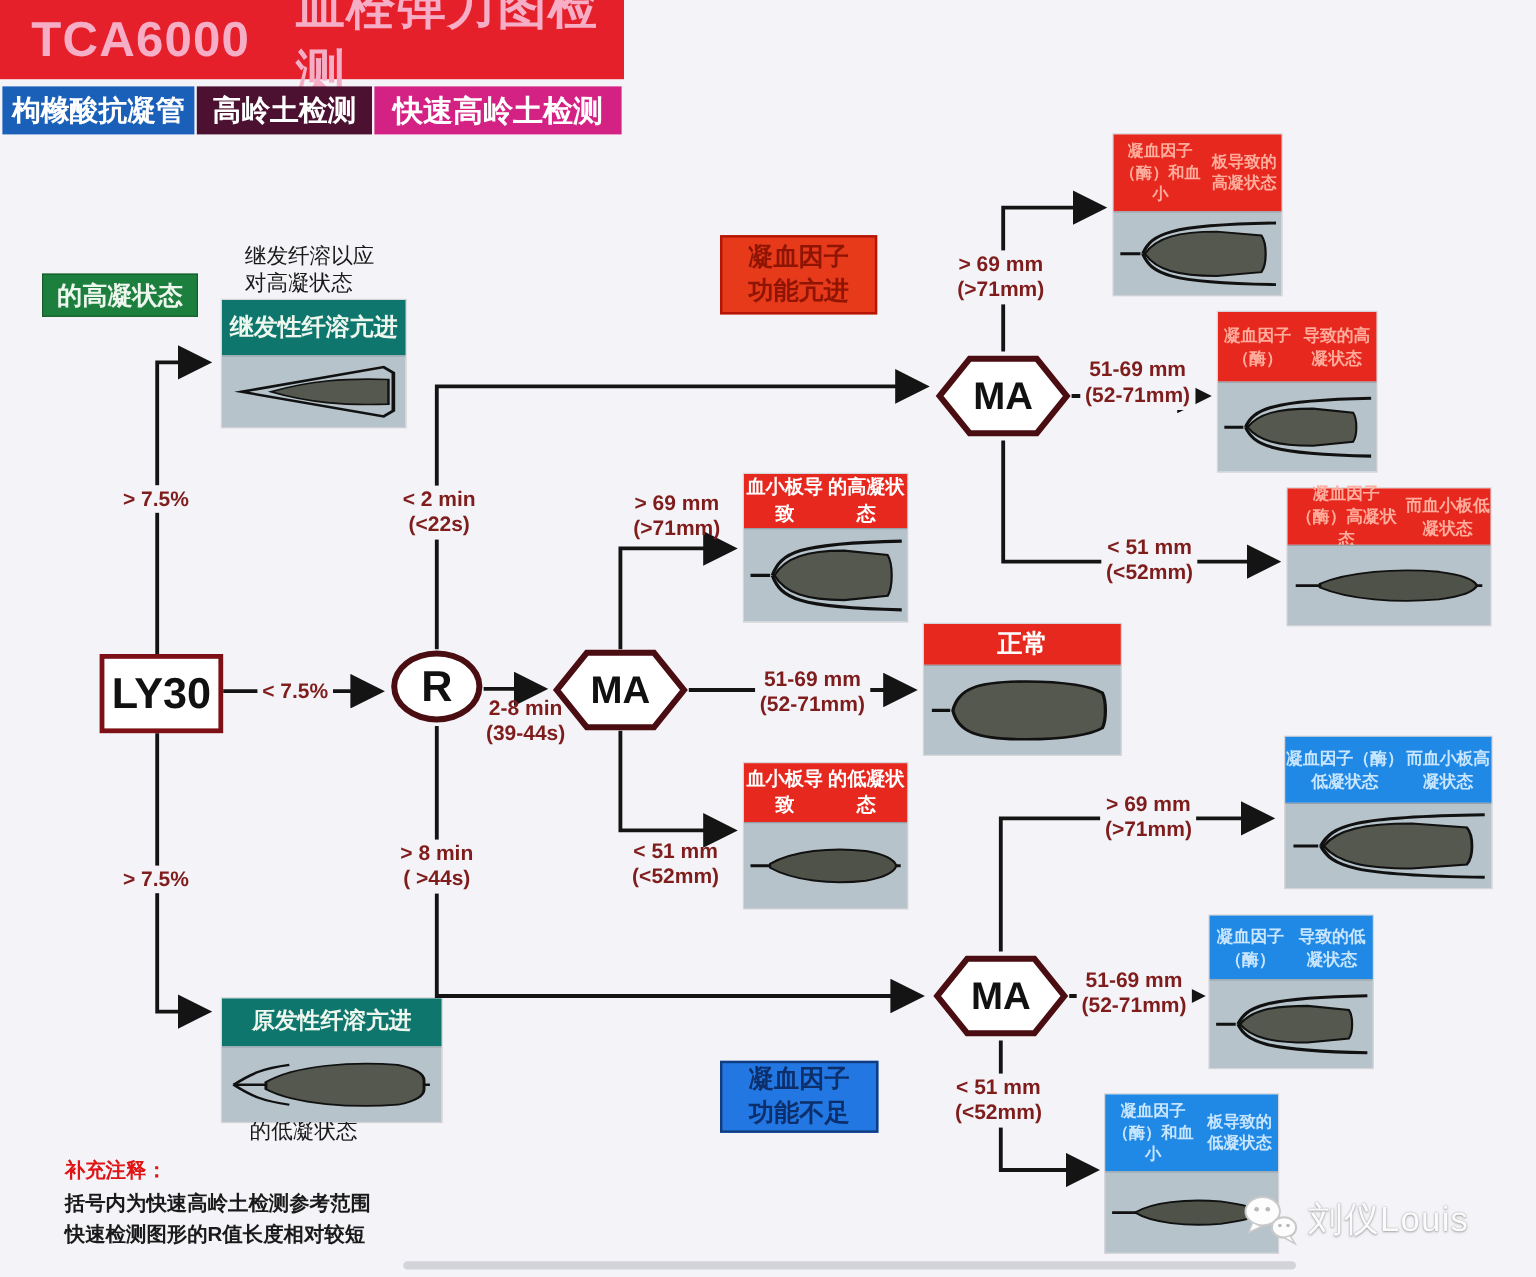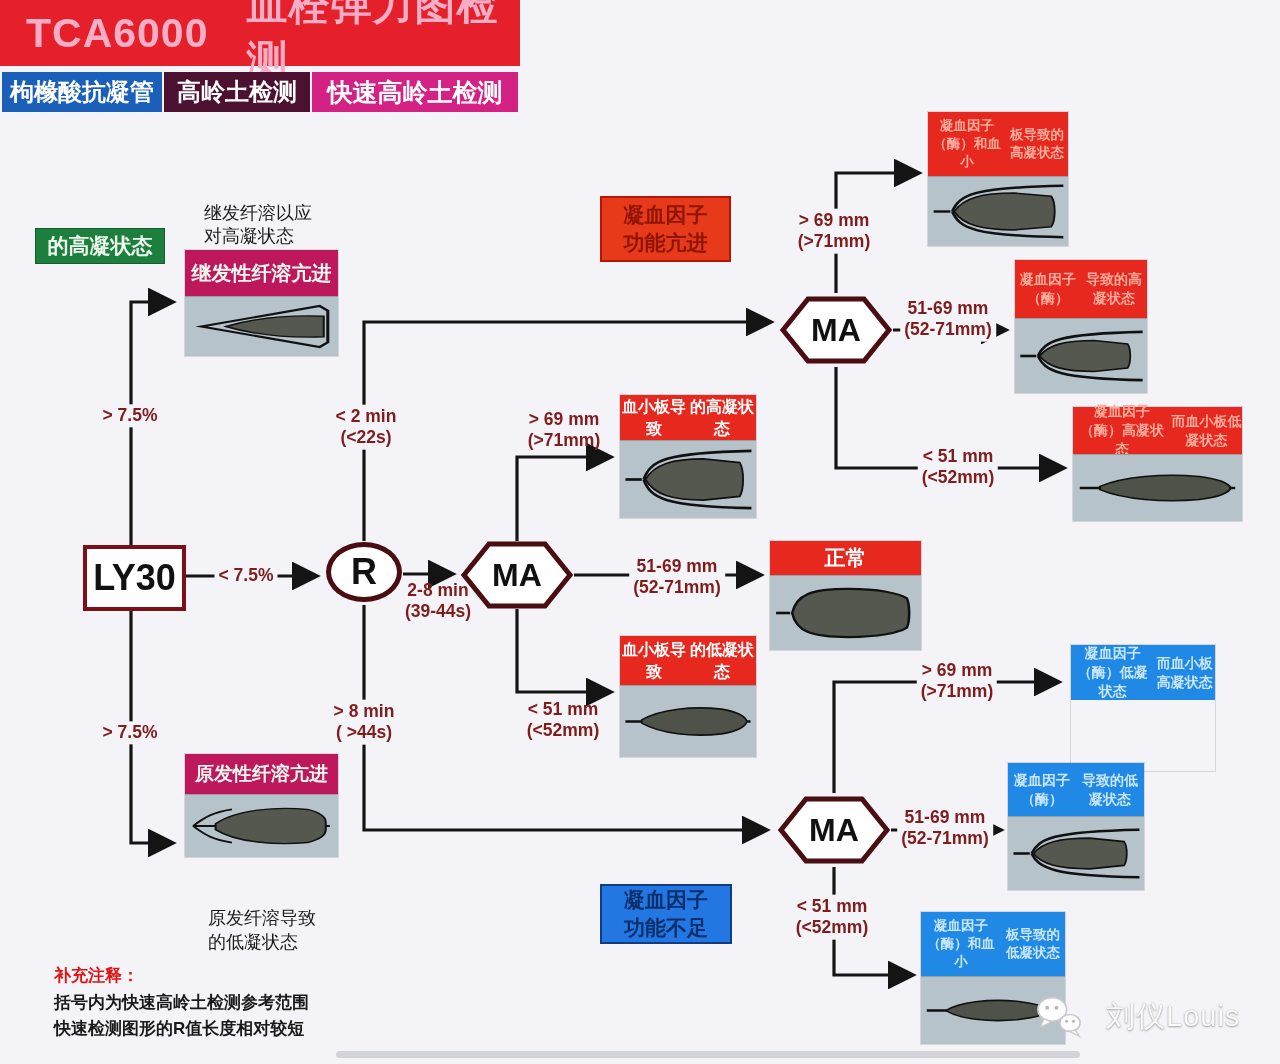--- a/index.html
+++ b/index.html
@@ -23,21 +23,21 @@
   .rnode{left:326px;top:542px;width:76px;height:60px;background:#fff;border:5px solid #4a0d12;border-radius:50%;
         display:flex;align-items:center;justify-content:center;font-size:36px;font-weight:600;color:#111;box-sizing:border-box;}
   svg.ma{position:absolute;}
   
   .box{position:absolute;display:flex;flex-direction:column;box-shadow:0 0 0 1px rgba(0,0,0,.12);}
   .hd{display:flex;flex-direction:row;align-items:center;justify-content:center;text-align:center;
       font-weight:700;line-height:1.35;}
   .hd span{display:block;}
   .red{background:#e6281e;}
   .blue{background:#2089e6;}
-  .green{background:#be185d;}
+  .green{background:#0f766e;}
   .tw{color:#fff;} .tsalmon{color:#ffac9c;} .tlblue{color:#c9e6ff;} .tgrn{color:#eef7ee;}
   .s13{font-size:13.5px;} .s14{font-size:14px;} .s16{font-size:16px;justify-content:flex-end;} .s19{font-size:19px;} .s20{font-size:20px;} .s21{font-size:21px;}
   .img{position:relative;background:#b6c3ca;border-top:1px solid rgba(0,0,0,.18);}
   svg.teg{position:absolute;left:0;top:0;width:100%;height:100%;display:block;}
   
   .stat{position:absolute;display:flex;flex-direction:column;align-items:center;justify-content:center;
         font-weight:700;text-align:center;line-height:1.35;}
   .stat span{display:block;}
   .stat.hyper{left:600px;top:196px;width:127px;height:62px;background:#e63a1a;border:2px solid #b41505;color:#8e1403;font-size:21px;}
   .stat.low{left:600px;top:884px;width:128px;height:56px;background:#2277e2;border:2px solid #123c80;color:#0c2f6b;font-size:21px;}
@@ -45,21 +45,21 @@
   .elabel{position:absolute;transform:translate(-50%,-50%);font-weight:700;font-size:17.5px;
           text-align:center;line-height:1.22;color:#7f1d1d;white-space:nowrap;}
   .elabel span{display:block;}
   .lbg{background:#f4f3f7;padding:1px 4px;}
   
   .note{position:absolute;font-weight:400;font-size:18px;line-height:23px;color:#1a1a1a;}
   .note span{display:block;}
   .fnote{position:absolute;font-weight:700;font-size:17px;color:#1a1a1a;white-space:nowrap;}
   .fnote.rd{color:#e01414;}
   
-  .wm{left:1032px;top:990px;display:flex;align-items:center;gap:20px;}
+  .wm{left:1032px;top:990px;display:flex;align-items:center;gap:4px;}
   .wm .wtxt{font-size:29px;color:#fbfbfb;text-shadow:0 0 1px #9a9a9a,0 1px 2px rgba(110,110,110,.6);letter-spacing:1px;}
   .strip{left:336px;top:1051px;width:744px;height:7px;background:#cbccd2;border-radius:4px;opacity:.8;}
 </style>
 </head>
 <body>
 
 <svg width="0" height="0" style="position:absolute" aria-hidden="true">
   <defs>
     <symbol id="teg-open-big" viewBox="0 0 150 86">
       <path d="M6,43 H24" stroke="#111" stroke-width="3" fill="none"></path>
@@ -240,21 +240,21 @@
   <div class="hd green tgrn s20" style="height:46px">
       <span>继发性纤溶亢进</span>
     </div>
   <div class="img" style="height:59px">
     <svg class="teg" viewBox="0 0 150 86" preserveAspectRatio="none">
         <use href="#teg-taper"></use>
       </svg>
   </div>
 </div>
 
-<div class="box" style="left:185px;top:754px;width:153px;">
+<div class="box" style="left:185px;top:832px;width:183px;">
   <div class="hd green tgrn s19" style="height:40px">
       <span>原发性纤溶亢进</span>
     </div>
   <div class="img" style="height:62px">
     <svg class="teg" viewBox="0 0 150 86" preserveAspectRatio="none">
         <use href="#teg-teardrop"></use>
       </svg>
   </div>
 </div>
 
@@ -299,21 +299,21 @@
     <span>血小板导致</span>
       <span>的高凝状态</span>
   </div>
   <div class="img" style="height:77px">
     <svg class="teg" viewBox="0 0 150 86" preserveAspectRatio="none">
         <use href="#teg-open-big"></use>
       </svg>
   </div>
 </div>
 
-<div class="box" style="left:770px;top:541px;width:151px;">
+<div class="box" style="left:770px;top:520px;width:164px;">
   <div class="hd red tw s21" style="height:34px">
       <span>正常</span>
     </div>
   <div class="img" style="height:74px">
     <svg class="teg" viewBox="0 0 150 86" preserveAspectRatio="none">
         <use href="#teg-normal"></use>
       </svg>
   </div>
 </div>
 
@@ -322,21 +322,21 @@
     <span>血小板导致</span>
       <span>的低凝状态</span>
   </div>
   <div class="img" style="height:71px">
     <svg class="teg" viewBox="0 0 150 86" preserveAspectRatio="none">
         <use href="#teg-low-line"></use>
       </svg>
   </div>
 </div>
 
-<div class="box" style="left:1071px;top:645px;width:144px;align-items:flex-end;">
+<div class="box" style="left:1071px;top:614px;width:172px;">
   <div class="hd blue tlblue s14" style="height:55px">
     <span>凝血因子（酶）低凝状态</span>
       <span>而血小板高凝状态</span>
   </div>
   <div class="img" style="height:70px">
     <svg class="teg" viewBox="0 0 150 86" preserveAspectRatio="none">
         <use href="#teg-open-big"></use>
       </svg>
   </div>
 </div>

